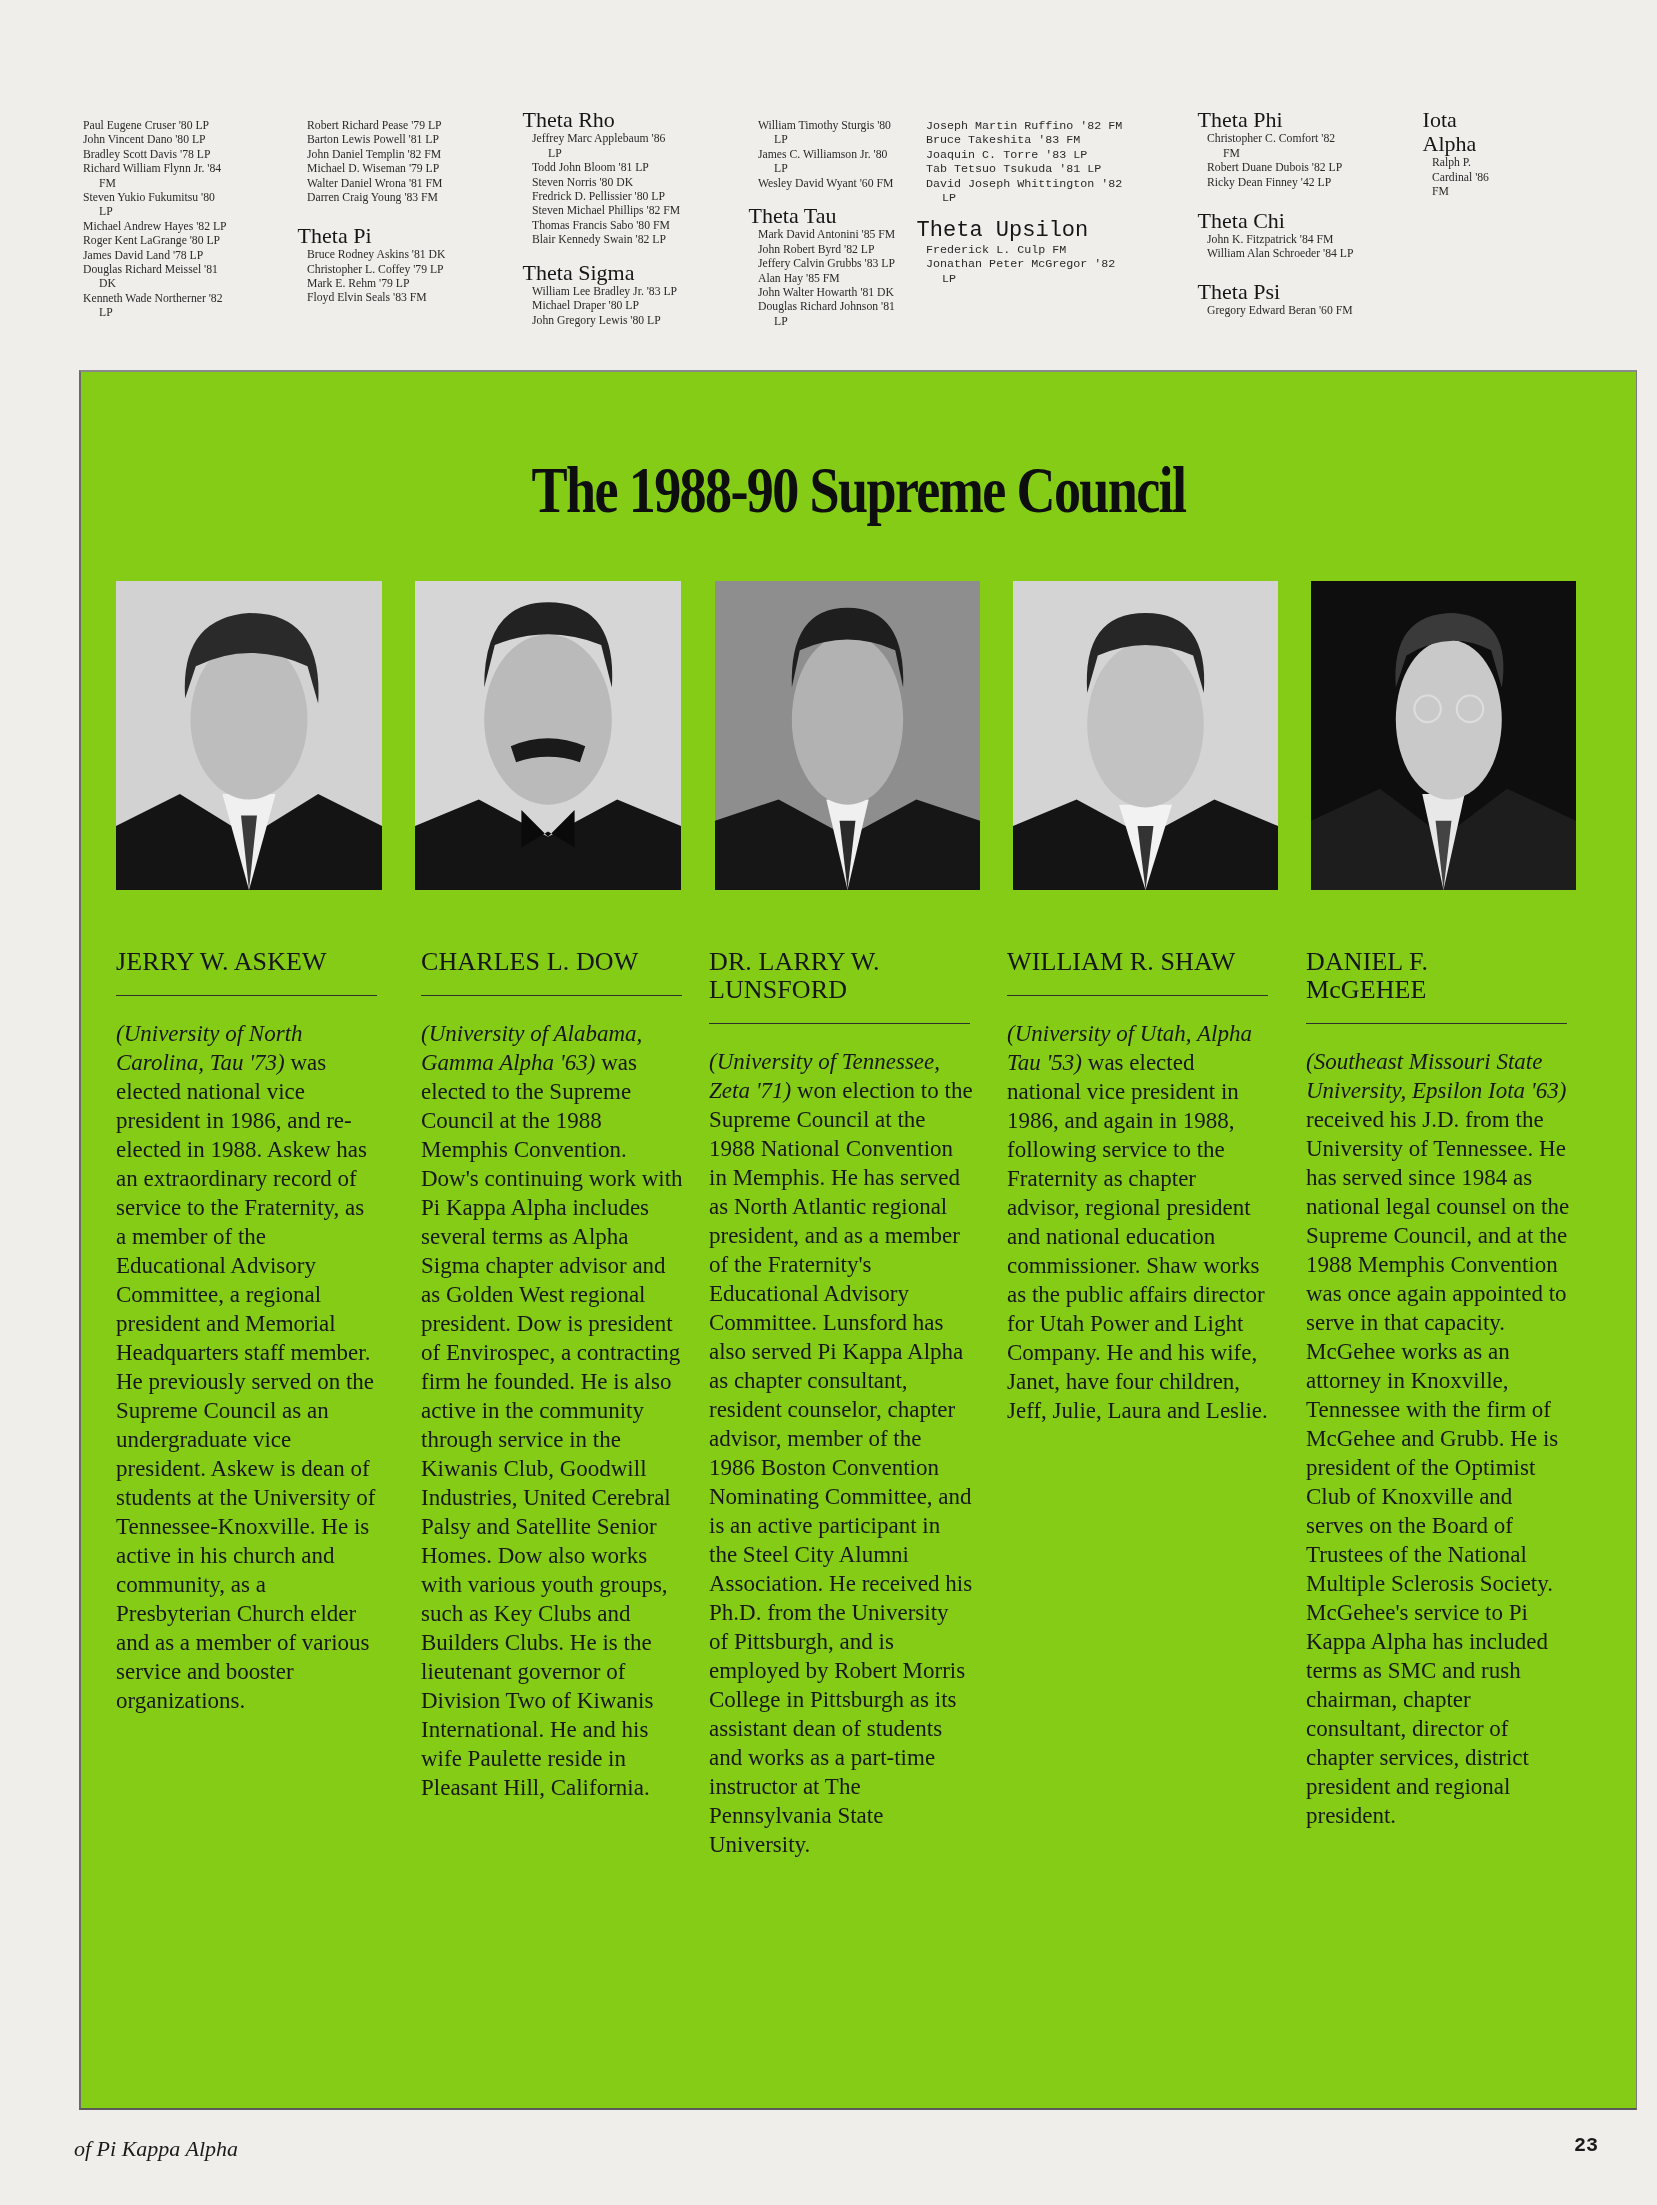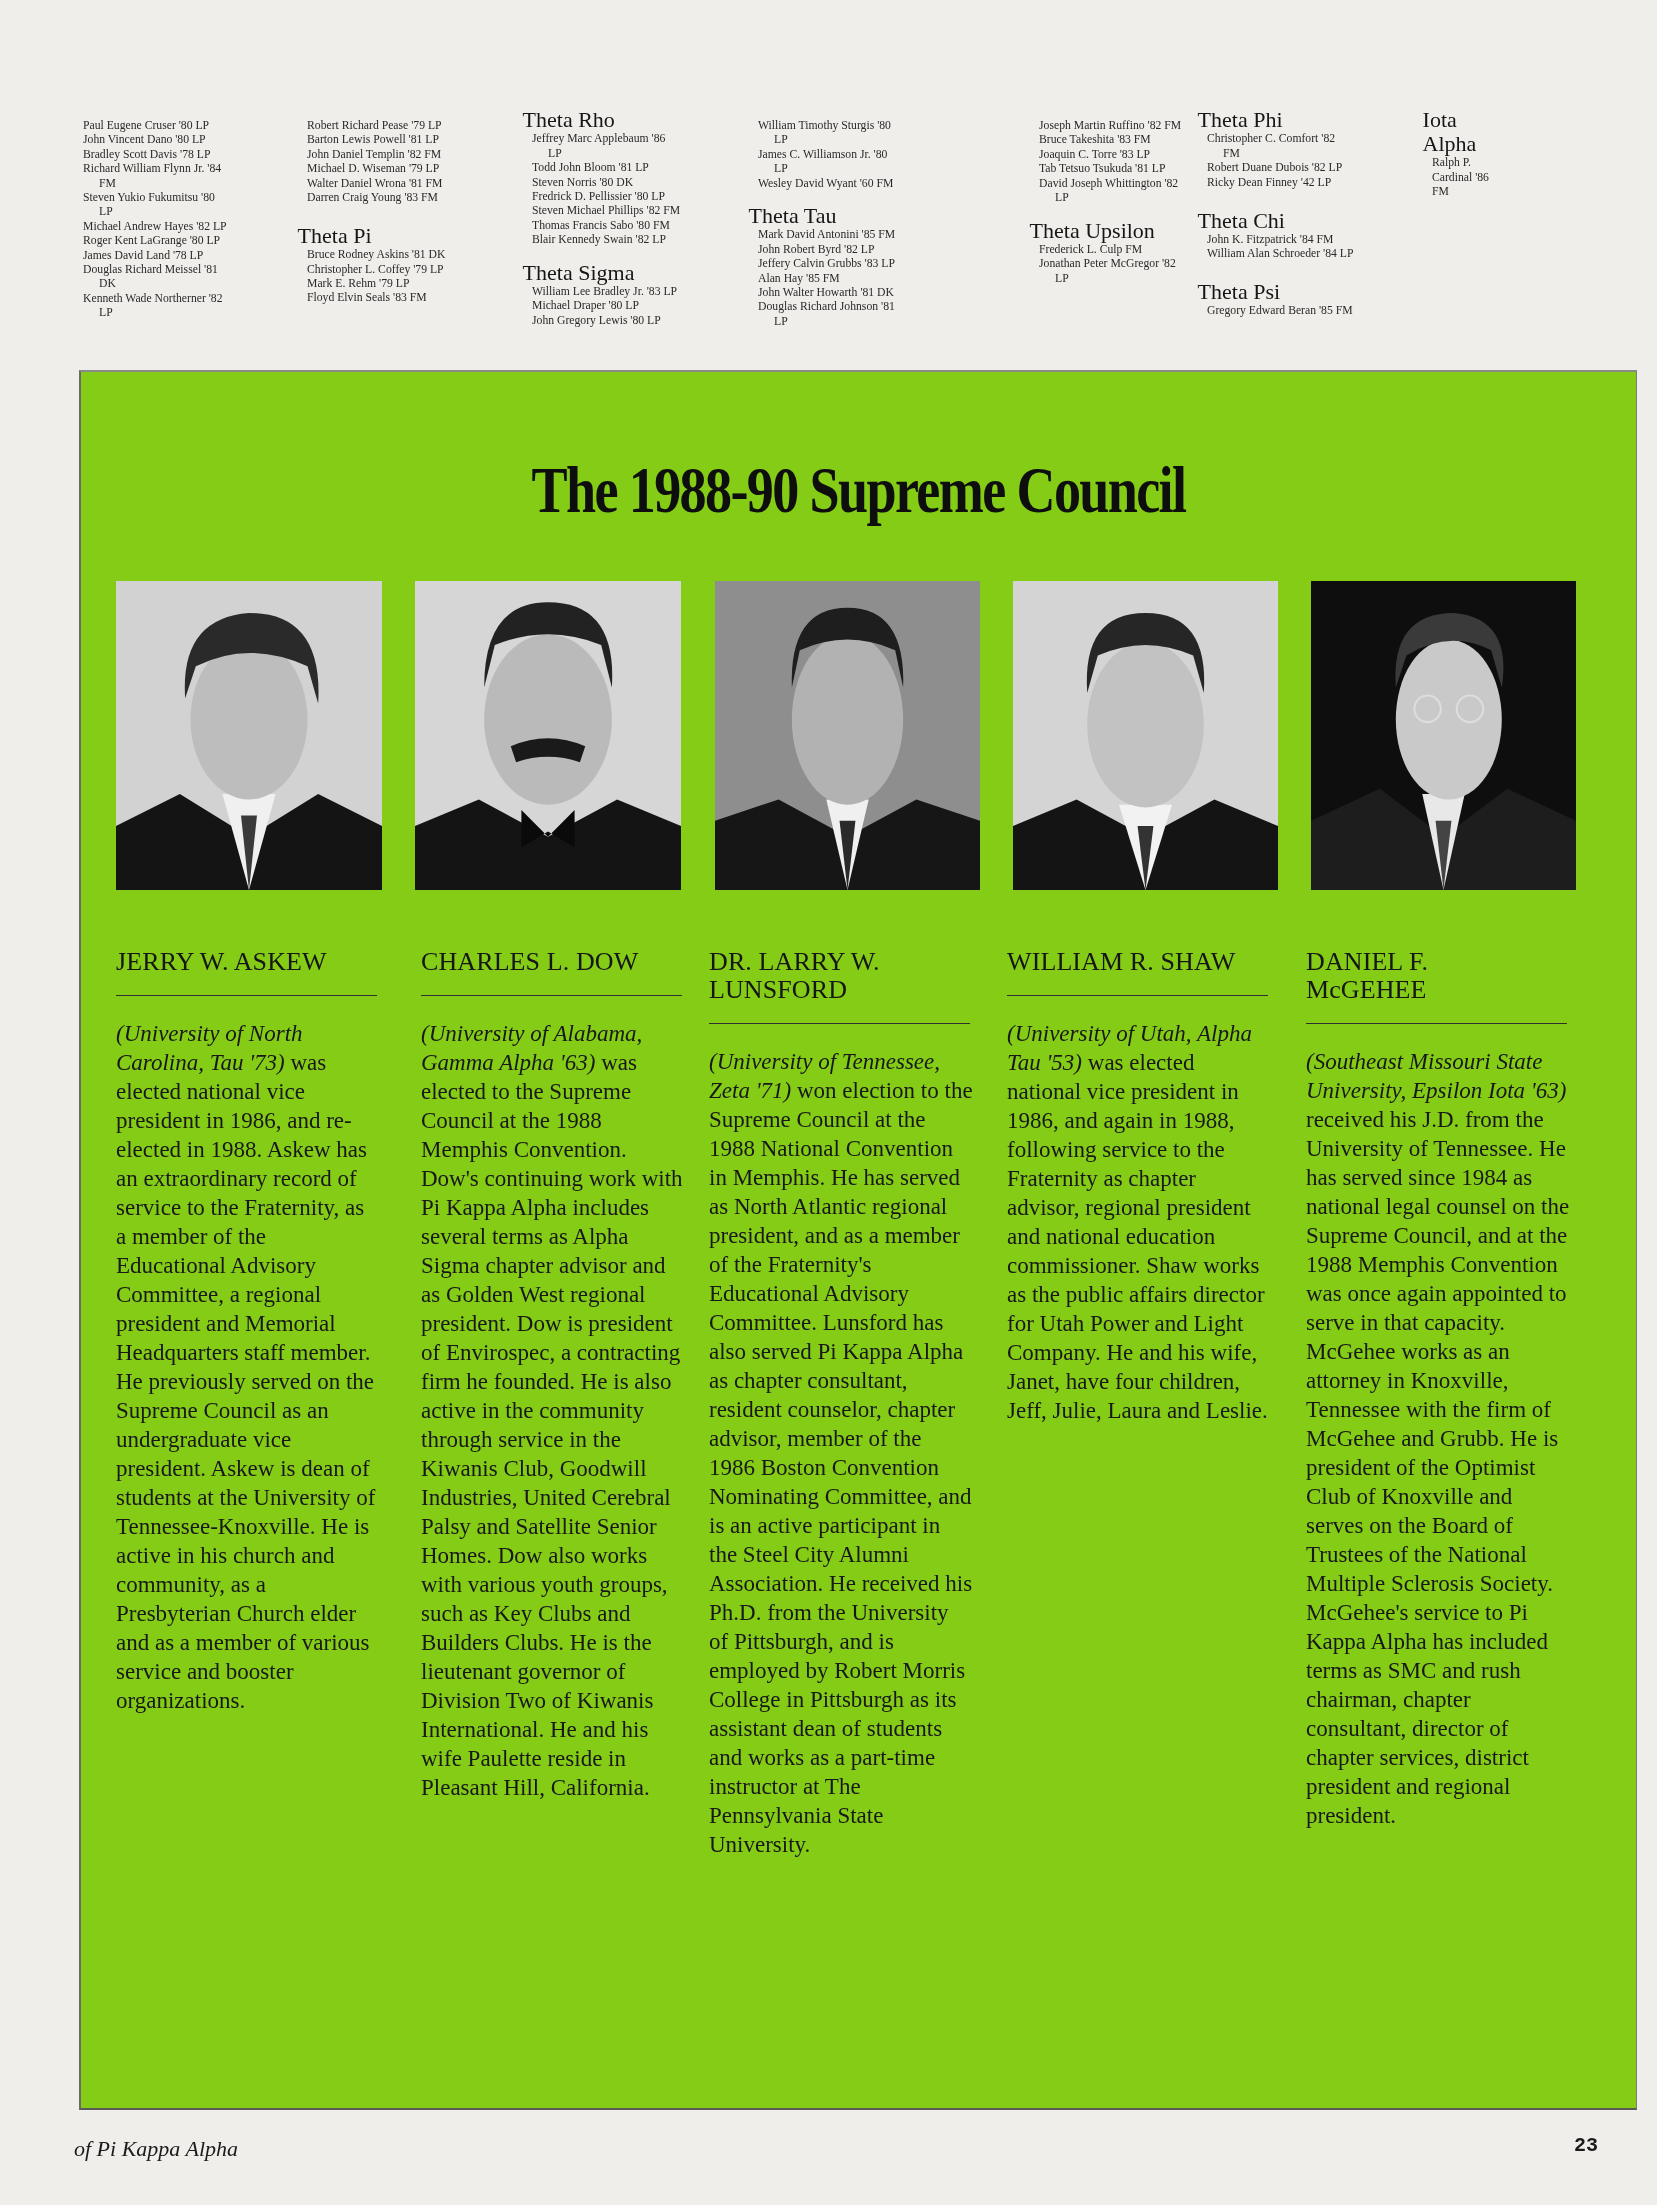--- a/index.html
+++ b/index.html
@@ -108,21 +108,21 @@
       <div class="name"><span>Wesley David Wyant '60 FM</span></div>
       <div class="gap-sm"></div>
       <div class="chapter">Theta Tau</div>
       <div class="name"><span>Mark David Antonini '85 FM</span></div>
       <div class="name"><span>John Robert Byrd '82 LP</span></div>
       <div class="name"><span>Jeffery Calvin Grubbs '83 LP</span></div>
       <div class="name"><span>Alan Hay '85 FM</span></div>
       <div class="name"><span>John Walter Howarth '81 DK</span></div>
       <div class="name"><span>Douglas Richard Johnson '81</span><span class="wrap">LP</span></div>
     </div>
-  <div class="rcol" style="left:1039px;">
+  <div class="rcol" style="left:926px;font-family:Liberation Mono, monospace;">
       <div class="name"><span>Joseph Martin Ruffino '82 FM</span></div>
       <div class="name"><span>Bruce Takeshita '83 FM</span></div>
       <div class="name"><span>Joaquin C. Torre '83 LP</span></div>
       <div class="name"><span>Tab Tetsuo Tsukuda '81 LP</span></div>
       <div class="name"><span>David Joseph Whittington '82</span><span class="wrap">LP</span></div>
       <div class="gap-sm"></div>
       <div class="chapter">Theta Upsilon</div>
       <div class="name"><span>Frederick L. Culp FM</span></div>
       <div class="name"><span>Jonathan Peter McGregor '82</span><span class="wrap">LP</span></div>
     </div>
@@ -130,21 +130,21 @@
       <div class="chapter first">Theta Phi</div>
       <div class="name"><span>Christopher C. Comfort '82</span><span class="wrap">FM</span></div>
       <div class="name"><span>Robert Duane Dubois '82 LP</span></div>
       <div class="name"><span>Ricky Dean Finney '42 LP</span></div>
       <div class="gap"></div>
       <div class="chapter">Theta Chi</div>
       <div class="name"><span>John K. Fitzpatrick '84 FM</span></div>
       <div class="name"><span>William Alan Schroeder '84 LP</span></div>
       <div class="gap"></div>
       <div class="chapter">Theta Psi</div>
-      <div class="name"><span>Gregory Edward Beran '85 FM</span></div>
+      <div class="name"><span>Gregory Edward Beran '60 FM</span></div>
     </div>
   <div class="rcol" style="left:1432px;">
       <div class="chapter first">Iota Alpha</div>
       <div class="name"><span>Ralph P. Cardinal '86 FM</span></div>
     </div>
 </div>
 
 <div class="panel">
   <div class="panel-title">The 1988-90 Supreme Council</div>
 

